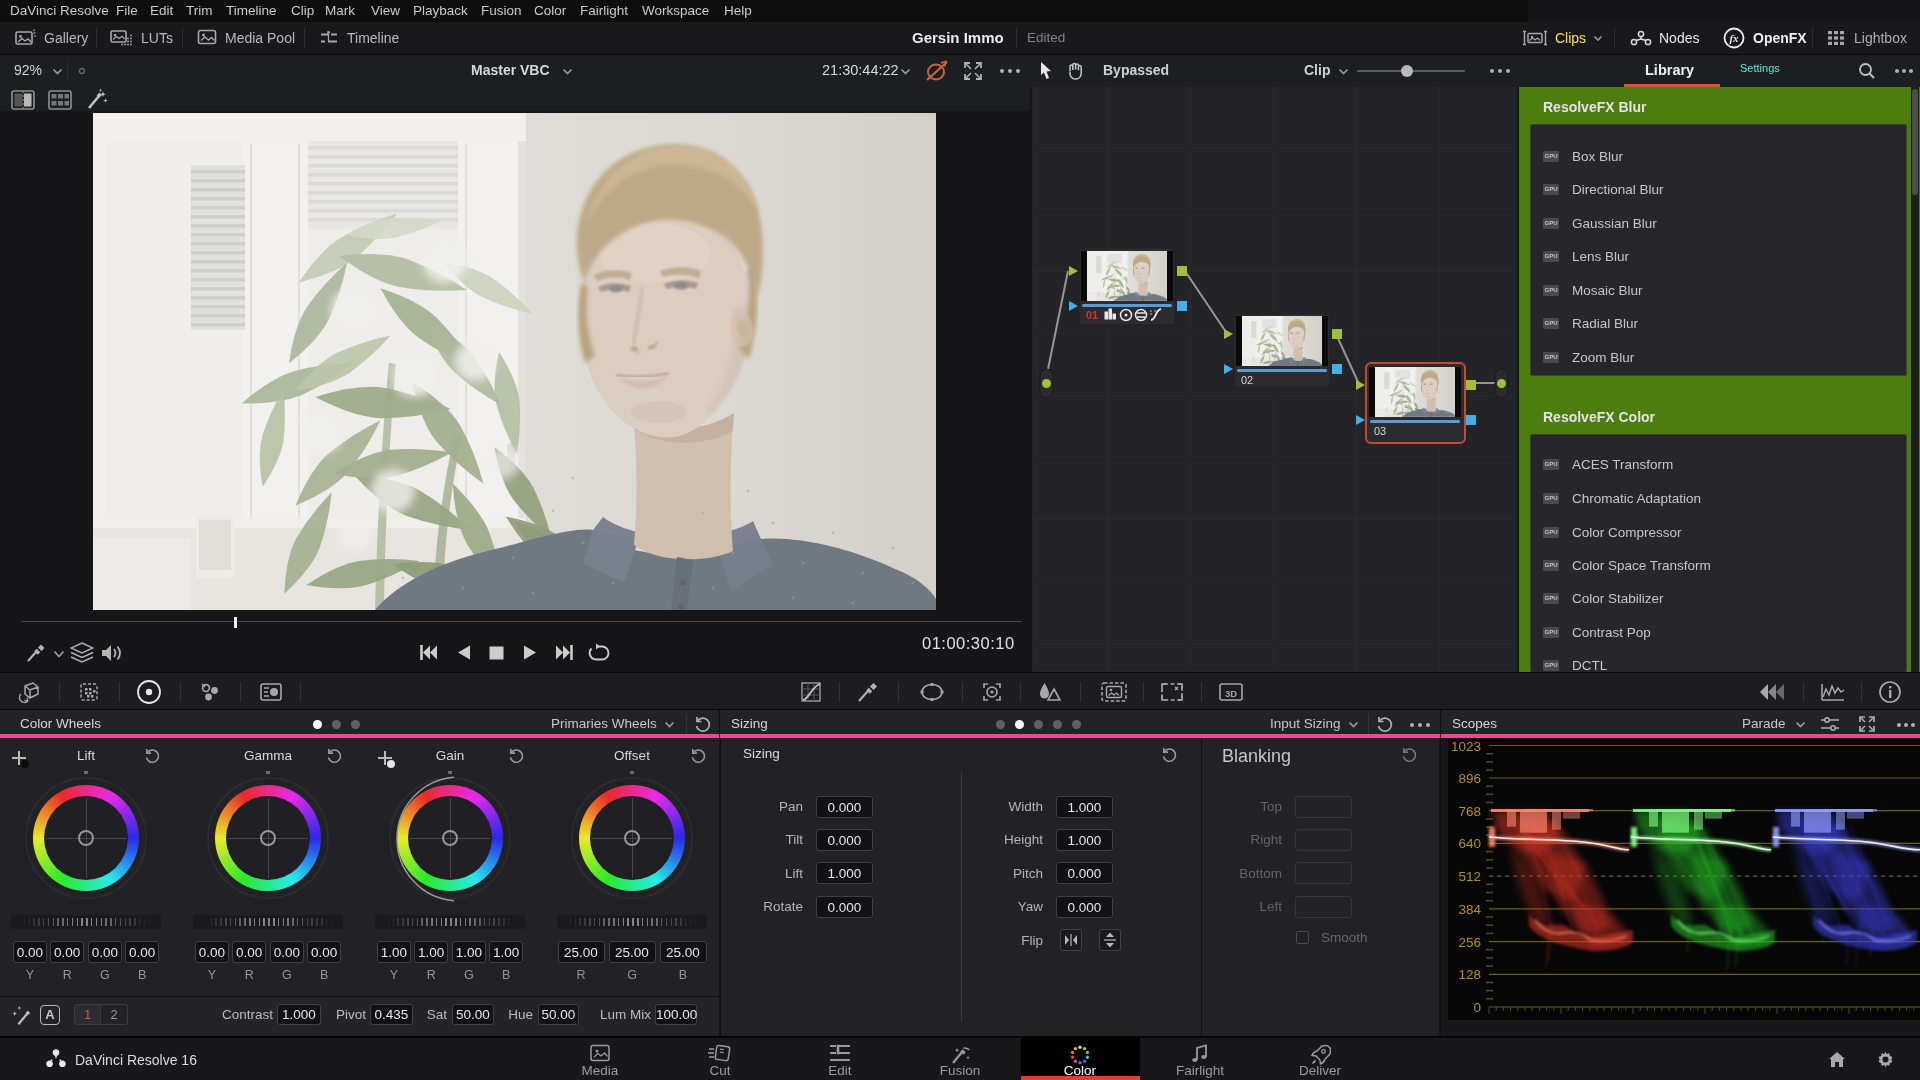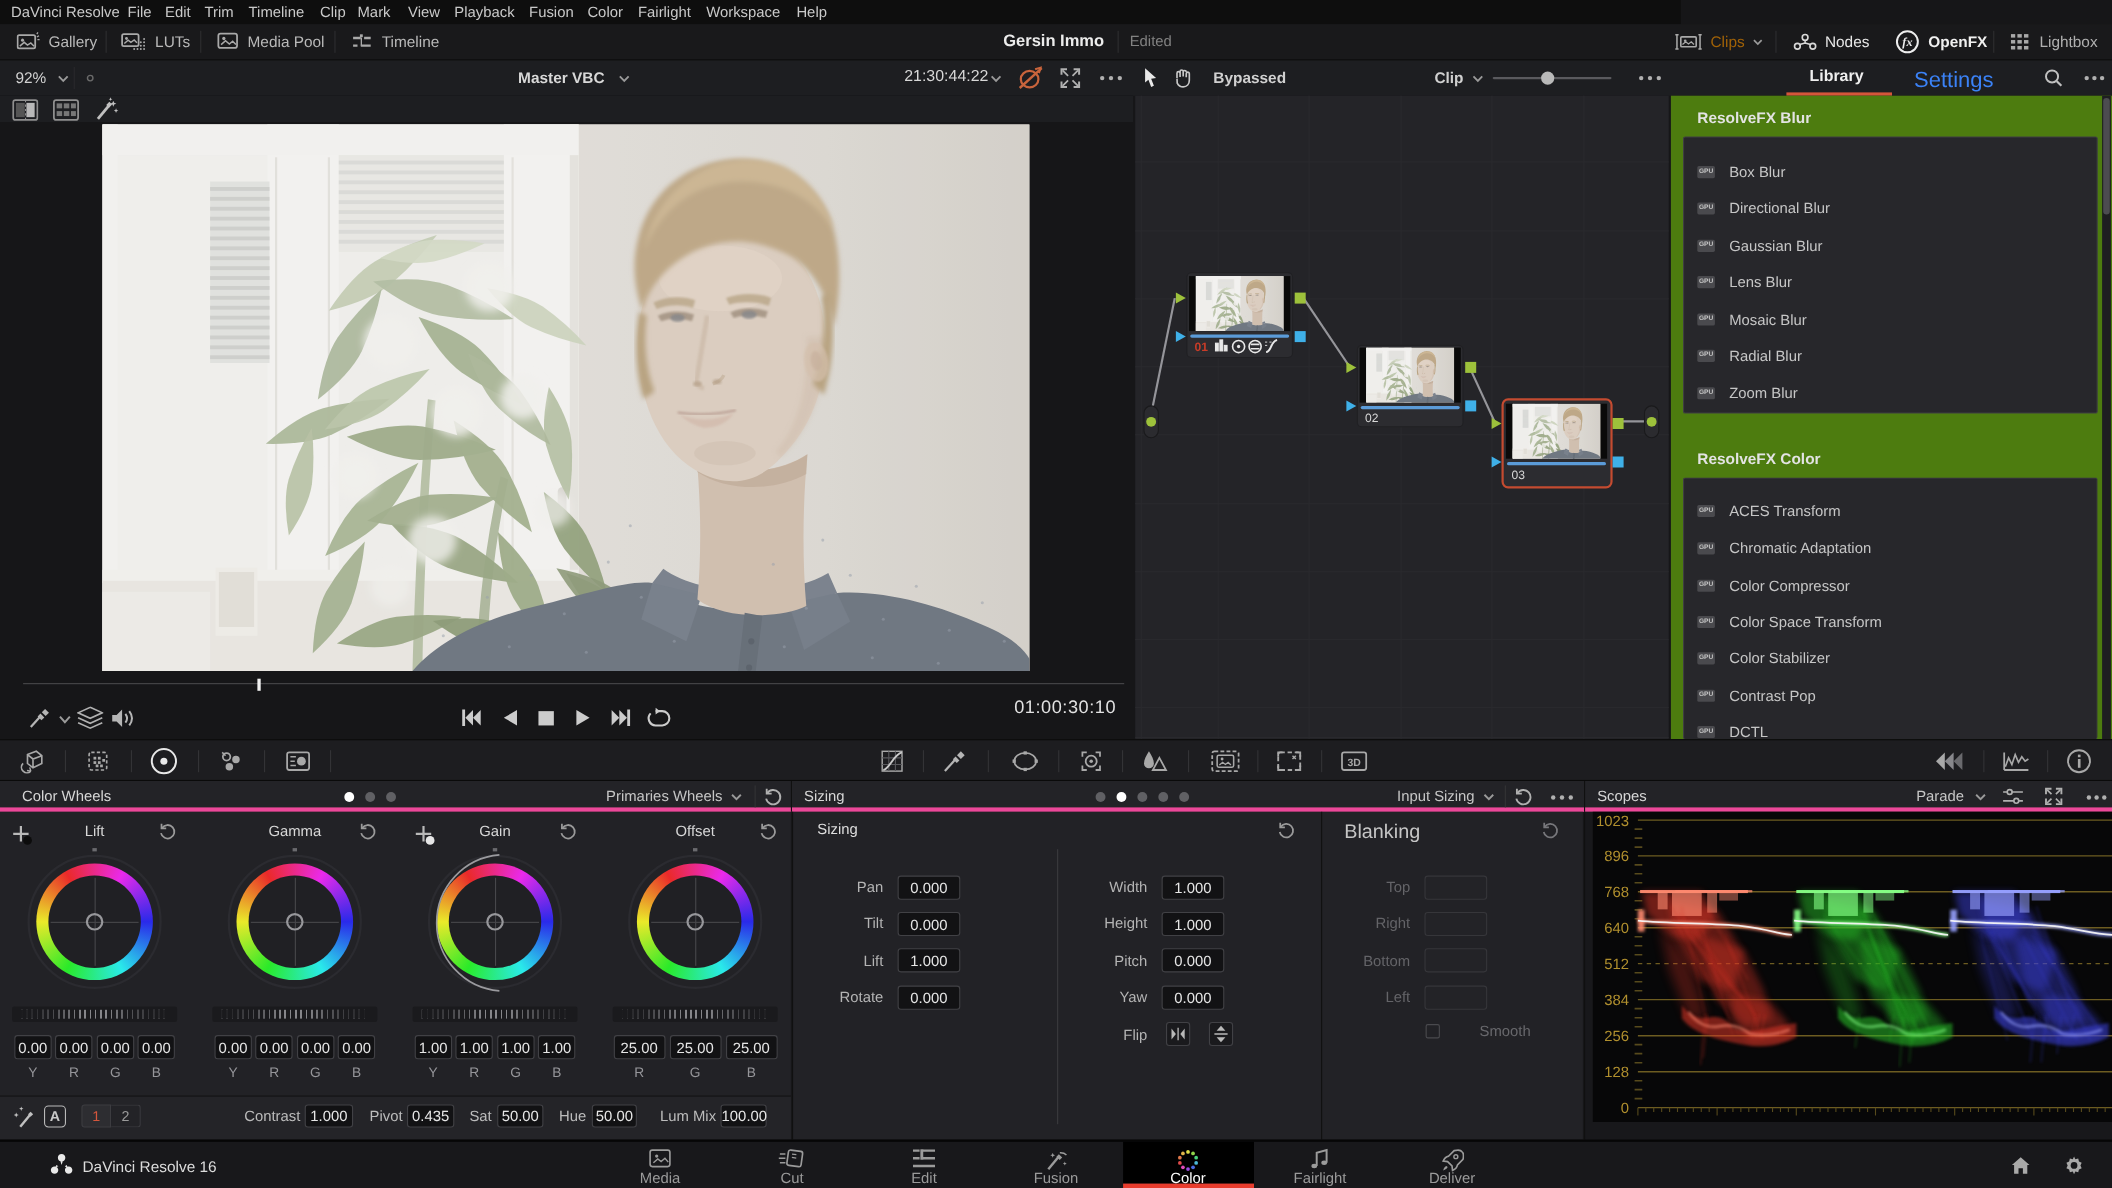--- a/index.html
+++ b/index.html
@@ -119,21 +119,21 @@
       <svg width="22" height="18" viewBox="0 0 22 18">
           <path d="M3 5.5 h7 M13 5.5 h6 M3 12.5 h4 M10 12.5 h9" stroke="#a9a9a9" stroke-width="2.2"></path>
           <rect x="9.2" y="2.2" width="2.6" height="2.6" fill="#a9a9a9"></rect>
           <path d="M10.5 5 v7.5" stroke="#a9a9a9" stroke-width="1.2"></path>
         </svg>
       <span>Timeline</span>
     </div>
     <span style="position:absolute; left:912px; top:7px; font-weight:bold; font-size:15px; color:#ececec;">Gersin Immo</span>
     <div class="vsep" style="left:1016px"></div>
     <span style="position:absolute; left:1027px; top:8px; font-size:13.5px; color:#828282;">Edited</span>
-    <div class="tbtn" style="left:1522px; color:#a16207;">
+    <div class="tbtn" style="left:1522px; color:#fde047;">
       <svg width="26" height="16" viewBox="0 0 26 16">
           <path d="M2.5 1 v14 M1 1.5 h3 M1 14.5 h3 M23.5 1 v14 M22 1.5 h3 M22 14.5 h3" stroke="#a9a9a9" stroke-width="1.4"></path>
           <rect x="6" y="3.5" width="14" height="9" rx="1" fill="none" stroke="#a9a9a9" stroke-width="1.5"></rect>
           <circle cx="10" cy="7" r="1.2" fill="#a9a9a9"></circle>
           <path d="M7.5 10.5 l3-2.5 2.5 2 2.5-2 2.5 2.5" fill="none" stroke="#a9a9a9" stroke-width="1.2"></path>
         </svg>
       <span>Clips</span>
       <svg width="10" height="7" viewBox="0 0 10 7">
           <path d="M1.5 1.5 L5 5 L8.5 1.5" stroke="#9a9a9a" stroke-width="1.6" fill="none"></path>
         </svg>
@@ -223,21 +223,21 @@
     <svg style="position:absolute;left:1488px;top:12px" width="24" height="8" viewBox="0 0 24 8">
         <g fill="#b0b0b0">
           <circle cx="4" cy="4" r="2"></circle>
           <circle cx="12" cy="4" r="2"></circle>
           <circle cx="20" cy="4" r="2"></circle>
         </g>
       </svg>
 
     <span style="position:absolute;left:1645px;top:7px;font-size:14.5px;font-weight:bold;color:#efefef;">Library</span>
     <div style="position:absolute;left:1624px;top:29px;width:96px;height:3px;background:#d5553a;"></div>
-    <span style="position:absolute;left:1740px;top:7px;font-size:20px;color:#3b82f6;">Settings</span>
+    <span style="position:absolute;left:1740px;top:7px;font-size:11px;color:#5eead4;">Settings</span>
     <svg style="position:absolute;left:1857px;top:6px" width="20" height="20" viewBox="0 0 20 20">
         <circle cx="8.5" cy="8.5" r="5.5" fill="none" stroke="#c0c0c0" stroke-width="1.8"></circle>
         <path d="M12.8 12.8 L17 17" stroke="#c0c0c0" stroke-width="2"></path>
       </svg>
     <svg style="position:absolute;left:1893px;top:12px" width="24" height="8" viewBox="0 0 24 8">
         <g fill="#b0b0b0">
           <circle cx="4" cy="4" r="2"></circle>
           <circle cx="11" cy="4" r="2"></circle>
           <circle cx="18" cy="4" r="2"></circle>
         </g>
@@ -979,21 +979,21 @@
       </svg>
     <div class="dimlbl" style="left:451px;top:61px;width:110px;color:#646468;">Top</div>
     <div style="position:absolute;left:574px;top:58px;width:57px;height:22px;background:#232327;border:1px solid #36363a;border-radius:3px;"></div>
     <div class="dimlbl" style="left:451px;top:94px;width:110px;color:#646468;">Right</div>
     <div style="position:absolute;left:574px;top:91px;width:57px;height:22px;background:#232327;border:1px solid #36363a;border-radius:3px;"></div>
     <div class="dimlbl" style="left:451px;top:128px;width:110px;color:#646468;">Bottom</div>
     <div style="position:absolute;left:574px;top:124px;width:57px;height:22px;background:#232327;border:1px solid #36363a;border-radius:3px;"></div>
     <div class="dimlbl" style="left:451px;top:161px;width:110px;color:#646468;">Left</div>
     <div style="position:absolute;left:574px;top:158px;width:57px;height:22px;background:#232327;border:1px solid #36363a;border-radius:3px;"></div>
     <div style="position:absolute;left:575px;top:193px;width:13px;height:13px;border:1.5px solid #4a4a4e;border-radius:2px;"></div>
-    <span style="position:absolute;left:600px;top:192px;font-size:13.5px;color:#68686c;margin-left:24px;">Smooth</span>
+    <span style="position:absolute;left:600px;top:192px;font-size:13.5px;color:#68686c;">Smooth</span>
   </div>
   <div class="abs" id="scopespanel">
     <div style="position:absolute;left:7px;top:0;width:473px;height:282px;background:#070708;"></div>
     <svg style="position:absolute;left:0;top:0" width="480" height="298" viewBox="0 0 480 298">
       <defs>
           <filter id="wb2" x="-30%" y="-30%" width="160%" height="160%">
             <feGaussianBlur stdDeviation="1.6"></feGaussianBlur>
           </filter>
           <filter id="wb4" x="-30%" y="-30%" width="160%" height="160%">
             <feGaussianBlur stdDeviation="3.5"></feGaussianBlur>

